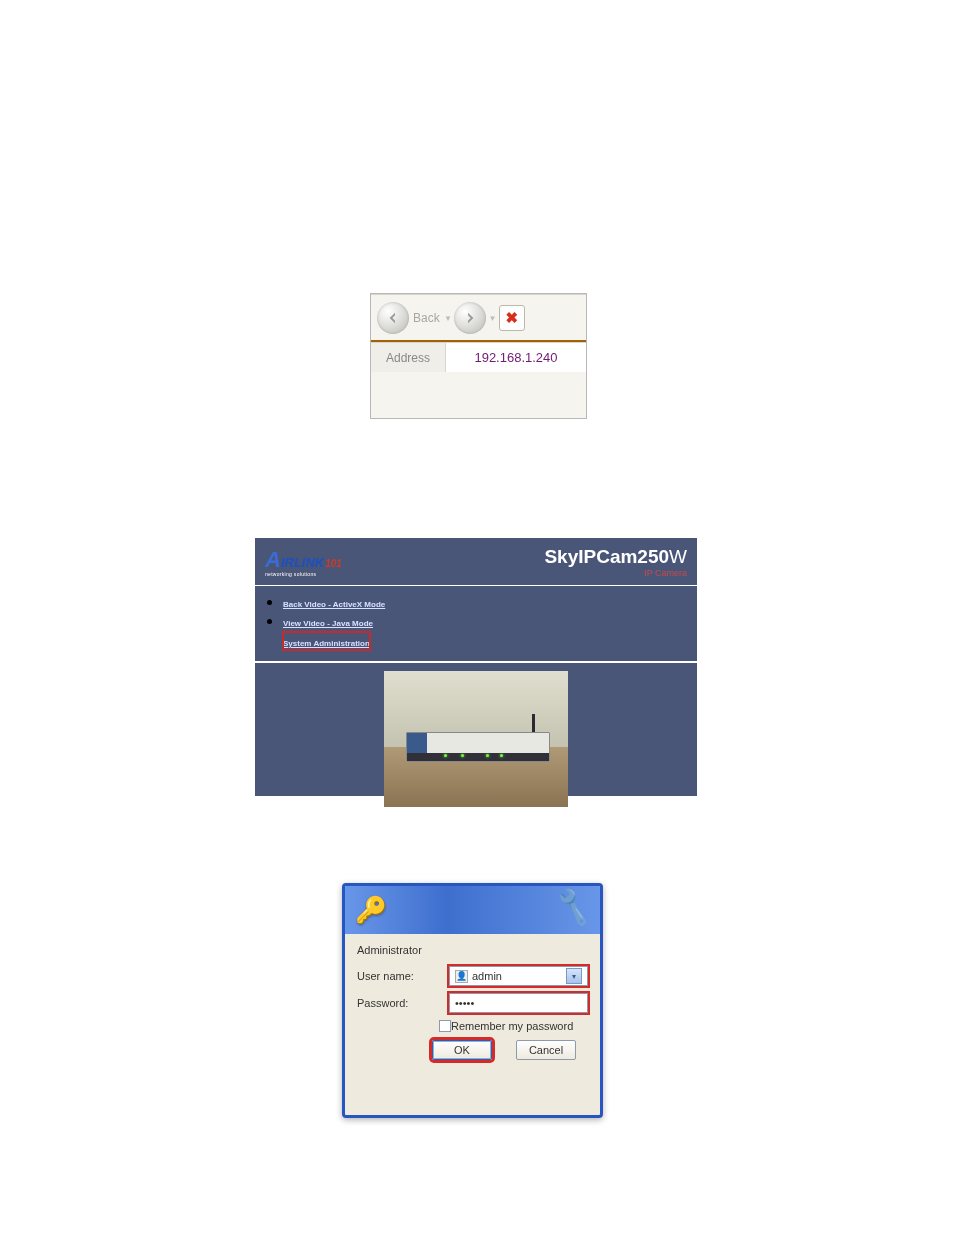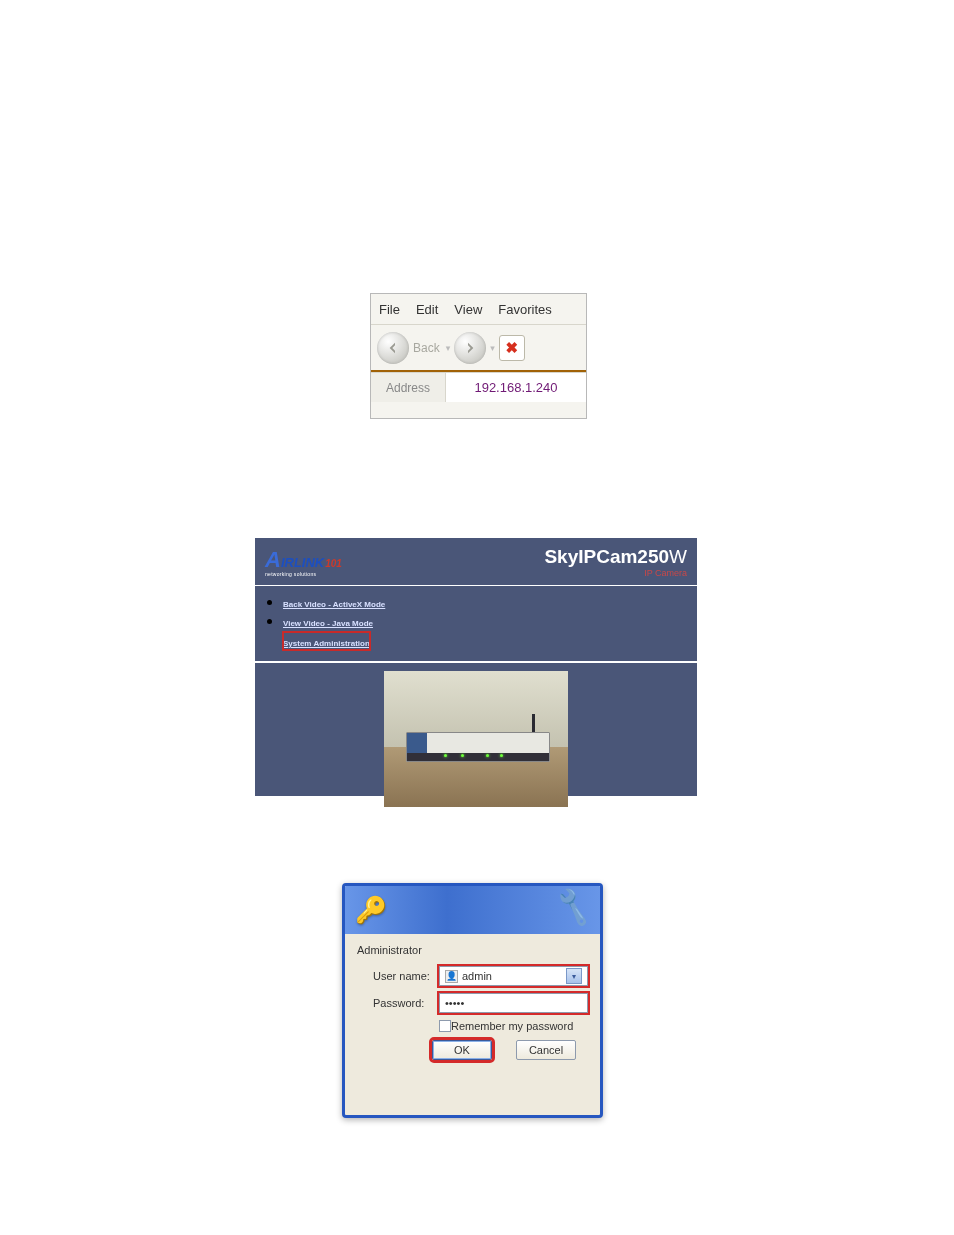--- a/index.html
+++ b/index.html
@@ -59,41 +59,35 @@
   .titlebar .btns { display: flex; gap: 2px; }
   .titlebar .tb { width: 18px; height: 16px; border-radius: 2px; display: flex; align-items: center; justify-content: center; font-size: 11px; font-weight: bold; color: #fff; }
   .tb.help { background: linear-gradient(#6aa0f0, #2e60c0); }
   .tb.close { background: linear-gradient(#f07050, #c83018); }
   .banner { height: 48px; background: linear-gradient(90deg, #6896e8 0%, #3e6fce 40%, #6896e8 100%); display: flex; align-items: center; padding-left: 10px; position: relative; overflow: hidden; }
   .banner .keys { font-size: 26px; filter: drop-shadow(0 1px 1px rgba(0,0,0,.3)); }
   .banner .wrench { position: absolute; right: 8px; top: 4px; font-size: 30px; color: #4a74c4; opacity: .5; transform: rotate(15deg); }
   .form { padding: 10px 12px 10px; font-size: 11px; color: #333; }
   .form .section { margin-bottom: 10px; }
   .row { display: flex; align-items: center; margin-bottom: 7px; }
-  .row .lbl { width: 66px; margin-left: 16px; }
+  .row .lbl { width: 92px; }
   .field { flex: 1; height: 20px; border: 1px solid #8d9aad; background: #fff; display: flex; align-items: center; padding: 0 5px; font-size: 11px; gap: 4px; }
   .field.hl { outline: 2px solid #d42a2a; }
   .field .dd2 { margin-left: auto; width: 16px; height: 16px; background: linear-gradient(#d7e4f7, #a7c2eb); border: 1px solid #7a98c8; display: flex; align-items: center; justify-content: center; font-size: 8px; color: #3a5a9a; }
   .field .ico { width: 13px; height: 13px; background: #eee; border: 1px solid #aaa; display: flex; align-items: center; justify-content: center; font-size: 9px; }
   .chkrow { display: flex; align-items: center; margin-left: 82px; margin-top: 2px; }
   .chkrow .cb { width: 12px; height: 12px; border: 1px solid #8d9aad; background: #fff; }
   .dlgbtns { display: flex; justify-content: flex-end; gap: 24px; padding: 8px 12px 0 0; }
   .dlgbtn { width: 60px; height: 20px; border: 1px solid #8d9aad; background: linear-gradient(#fff, #eeeadd); font-size: 11px; display: flex; align-items: center; justify-content: center; border-radius: 2px; }
   .dlgbtn.ok { outline: 3px solid #d42a2a; border: 1px solid #3a5a9a; box-shadow: inset 0 0 0 1px #8ab0e8; }
 </style>
 </head>
 <body>
 
 <div class="wrap fig1">
-  <div class="menubar">
-    <span>File</span>
-    <span>Edit</span>
-    <span>View</span>
-    <span>Favorites</span>
-  </div>
   <div class="toolbar">
     <div class="navbtn">
       <svg viewBox="0 0 24 24">
           <path d="M15 4l-8 8 8 8v-4l-4-4 4-4z"></path>
         </svg>
     </div>
     <span class="back-lbl">Back</span>
     <span class="dd">▾</span>
     <div class="navbtn">
       <svg viewBox="0 0 24 24">

